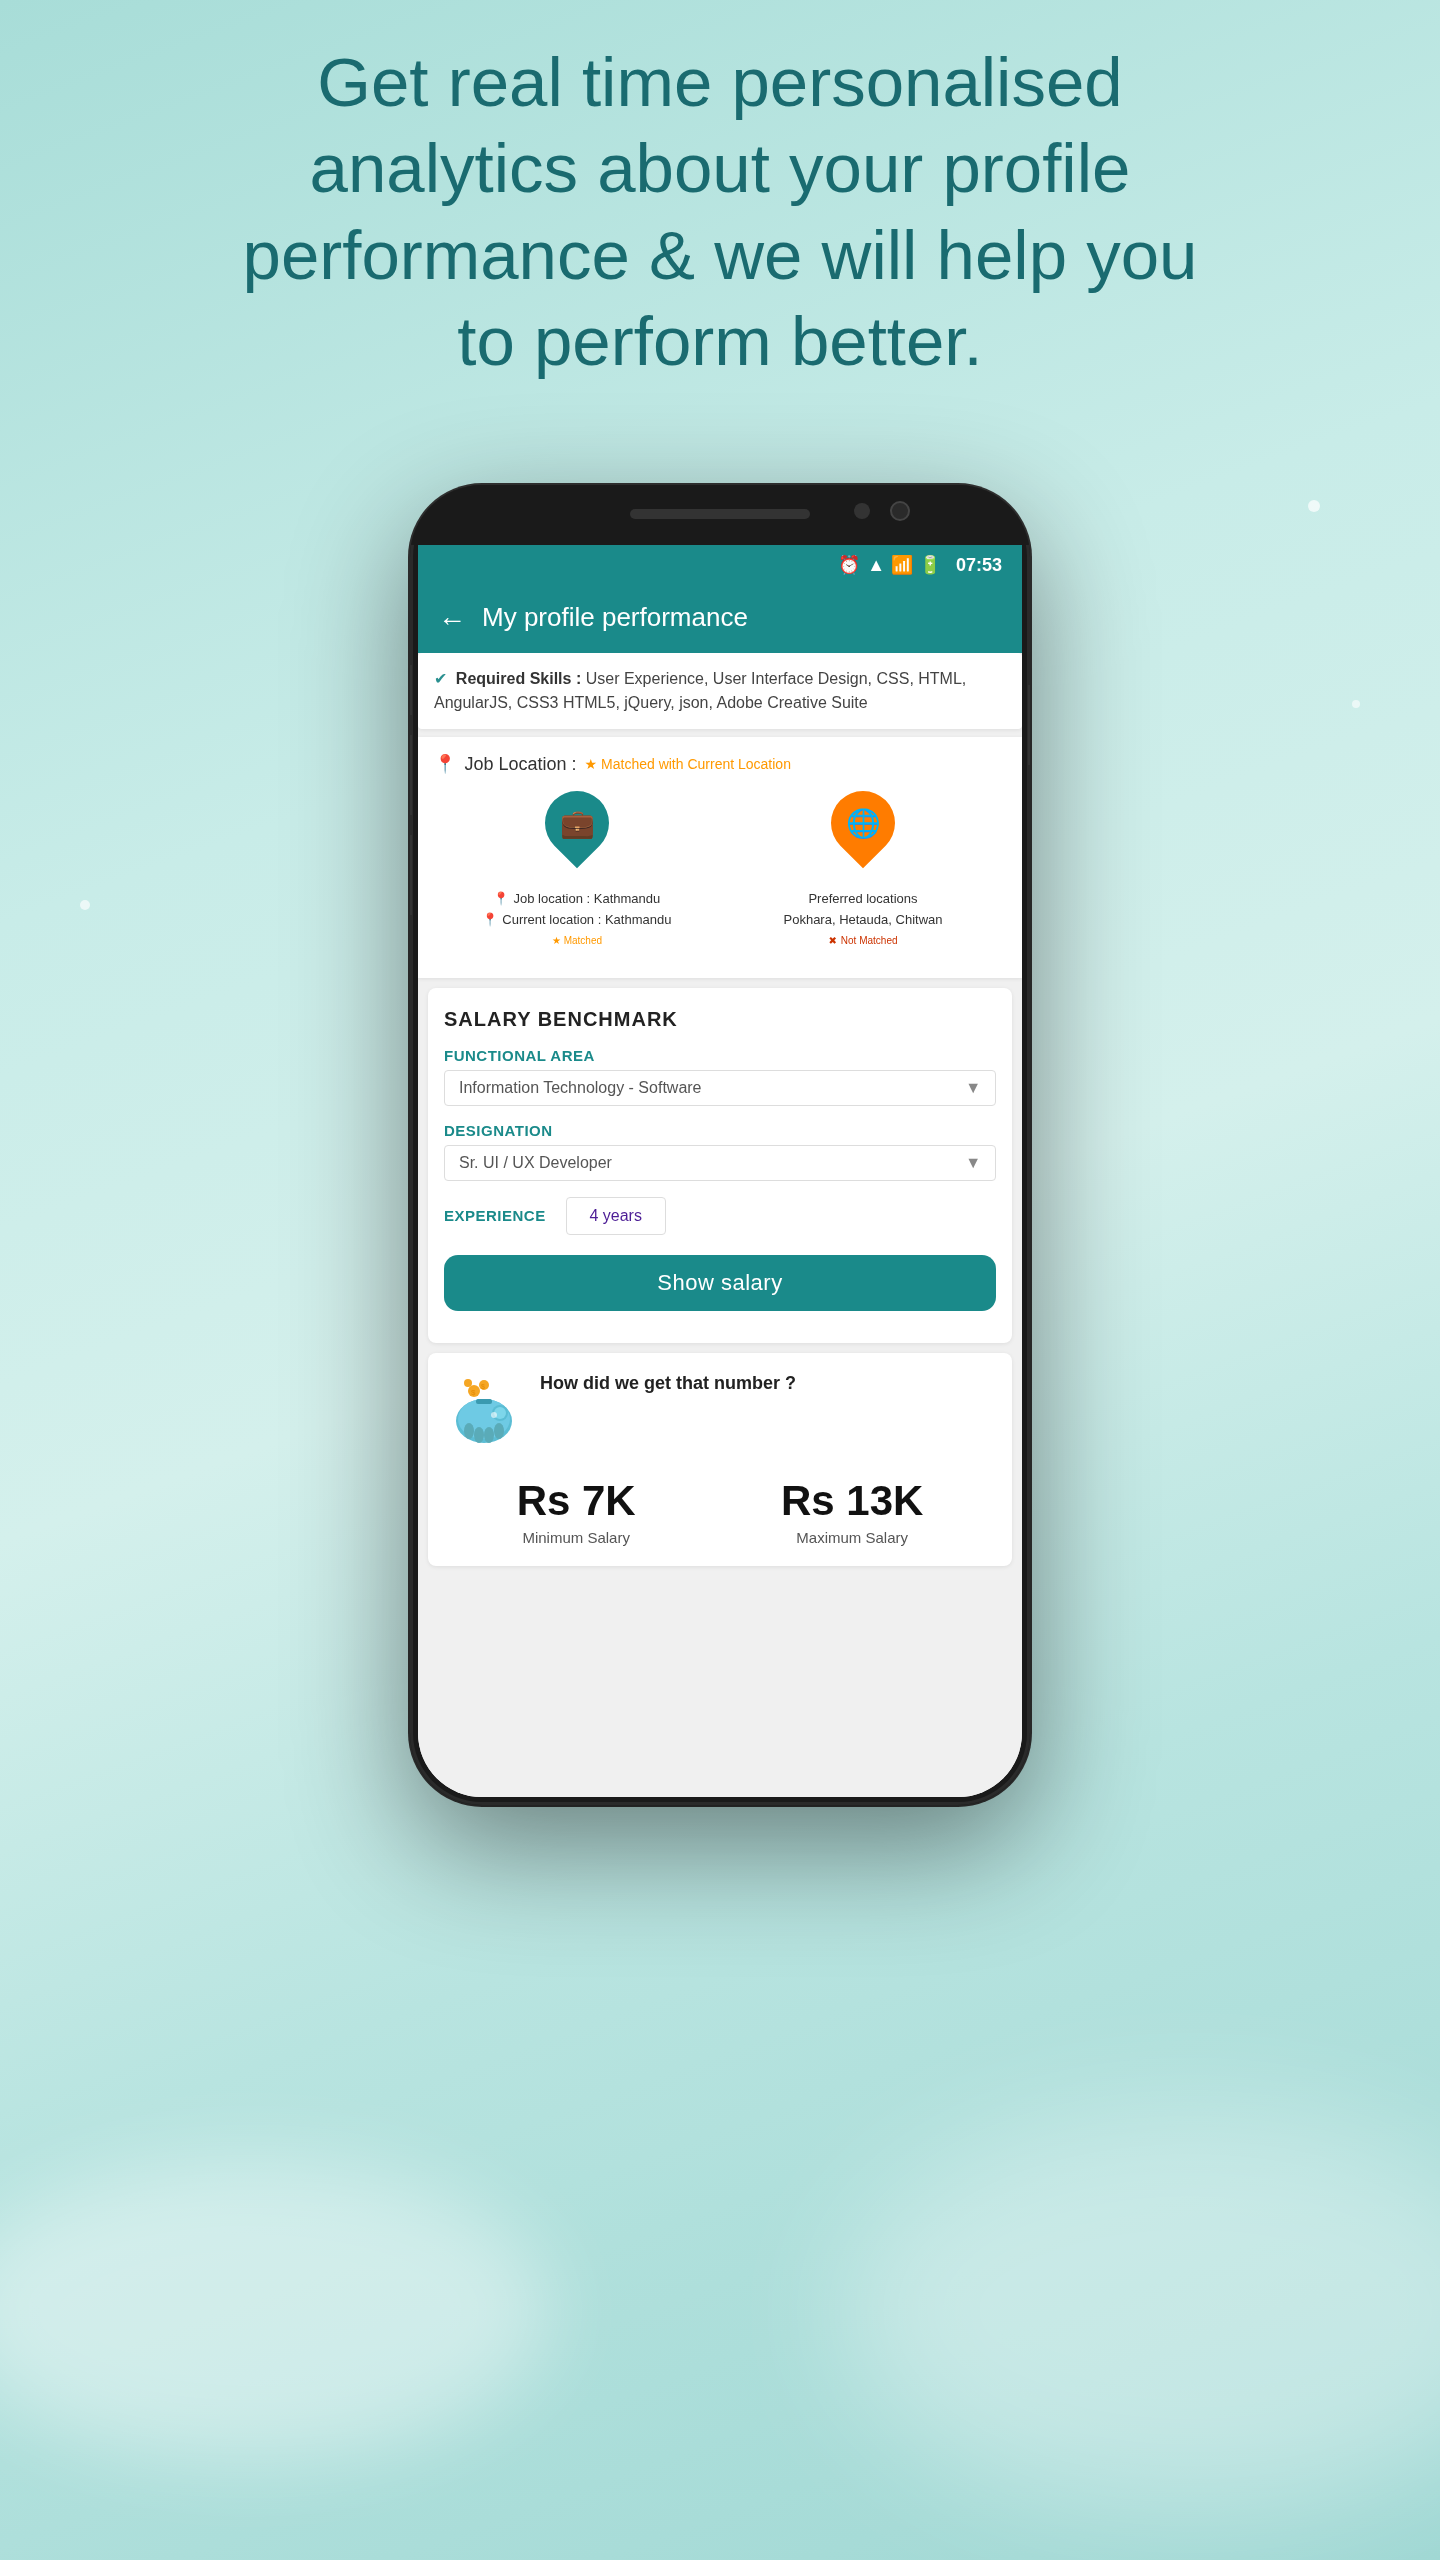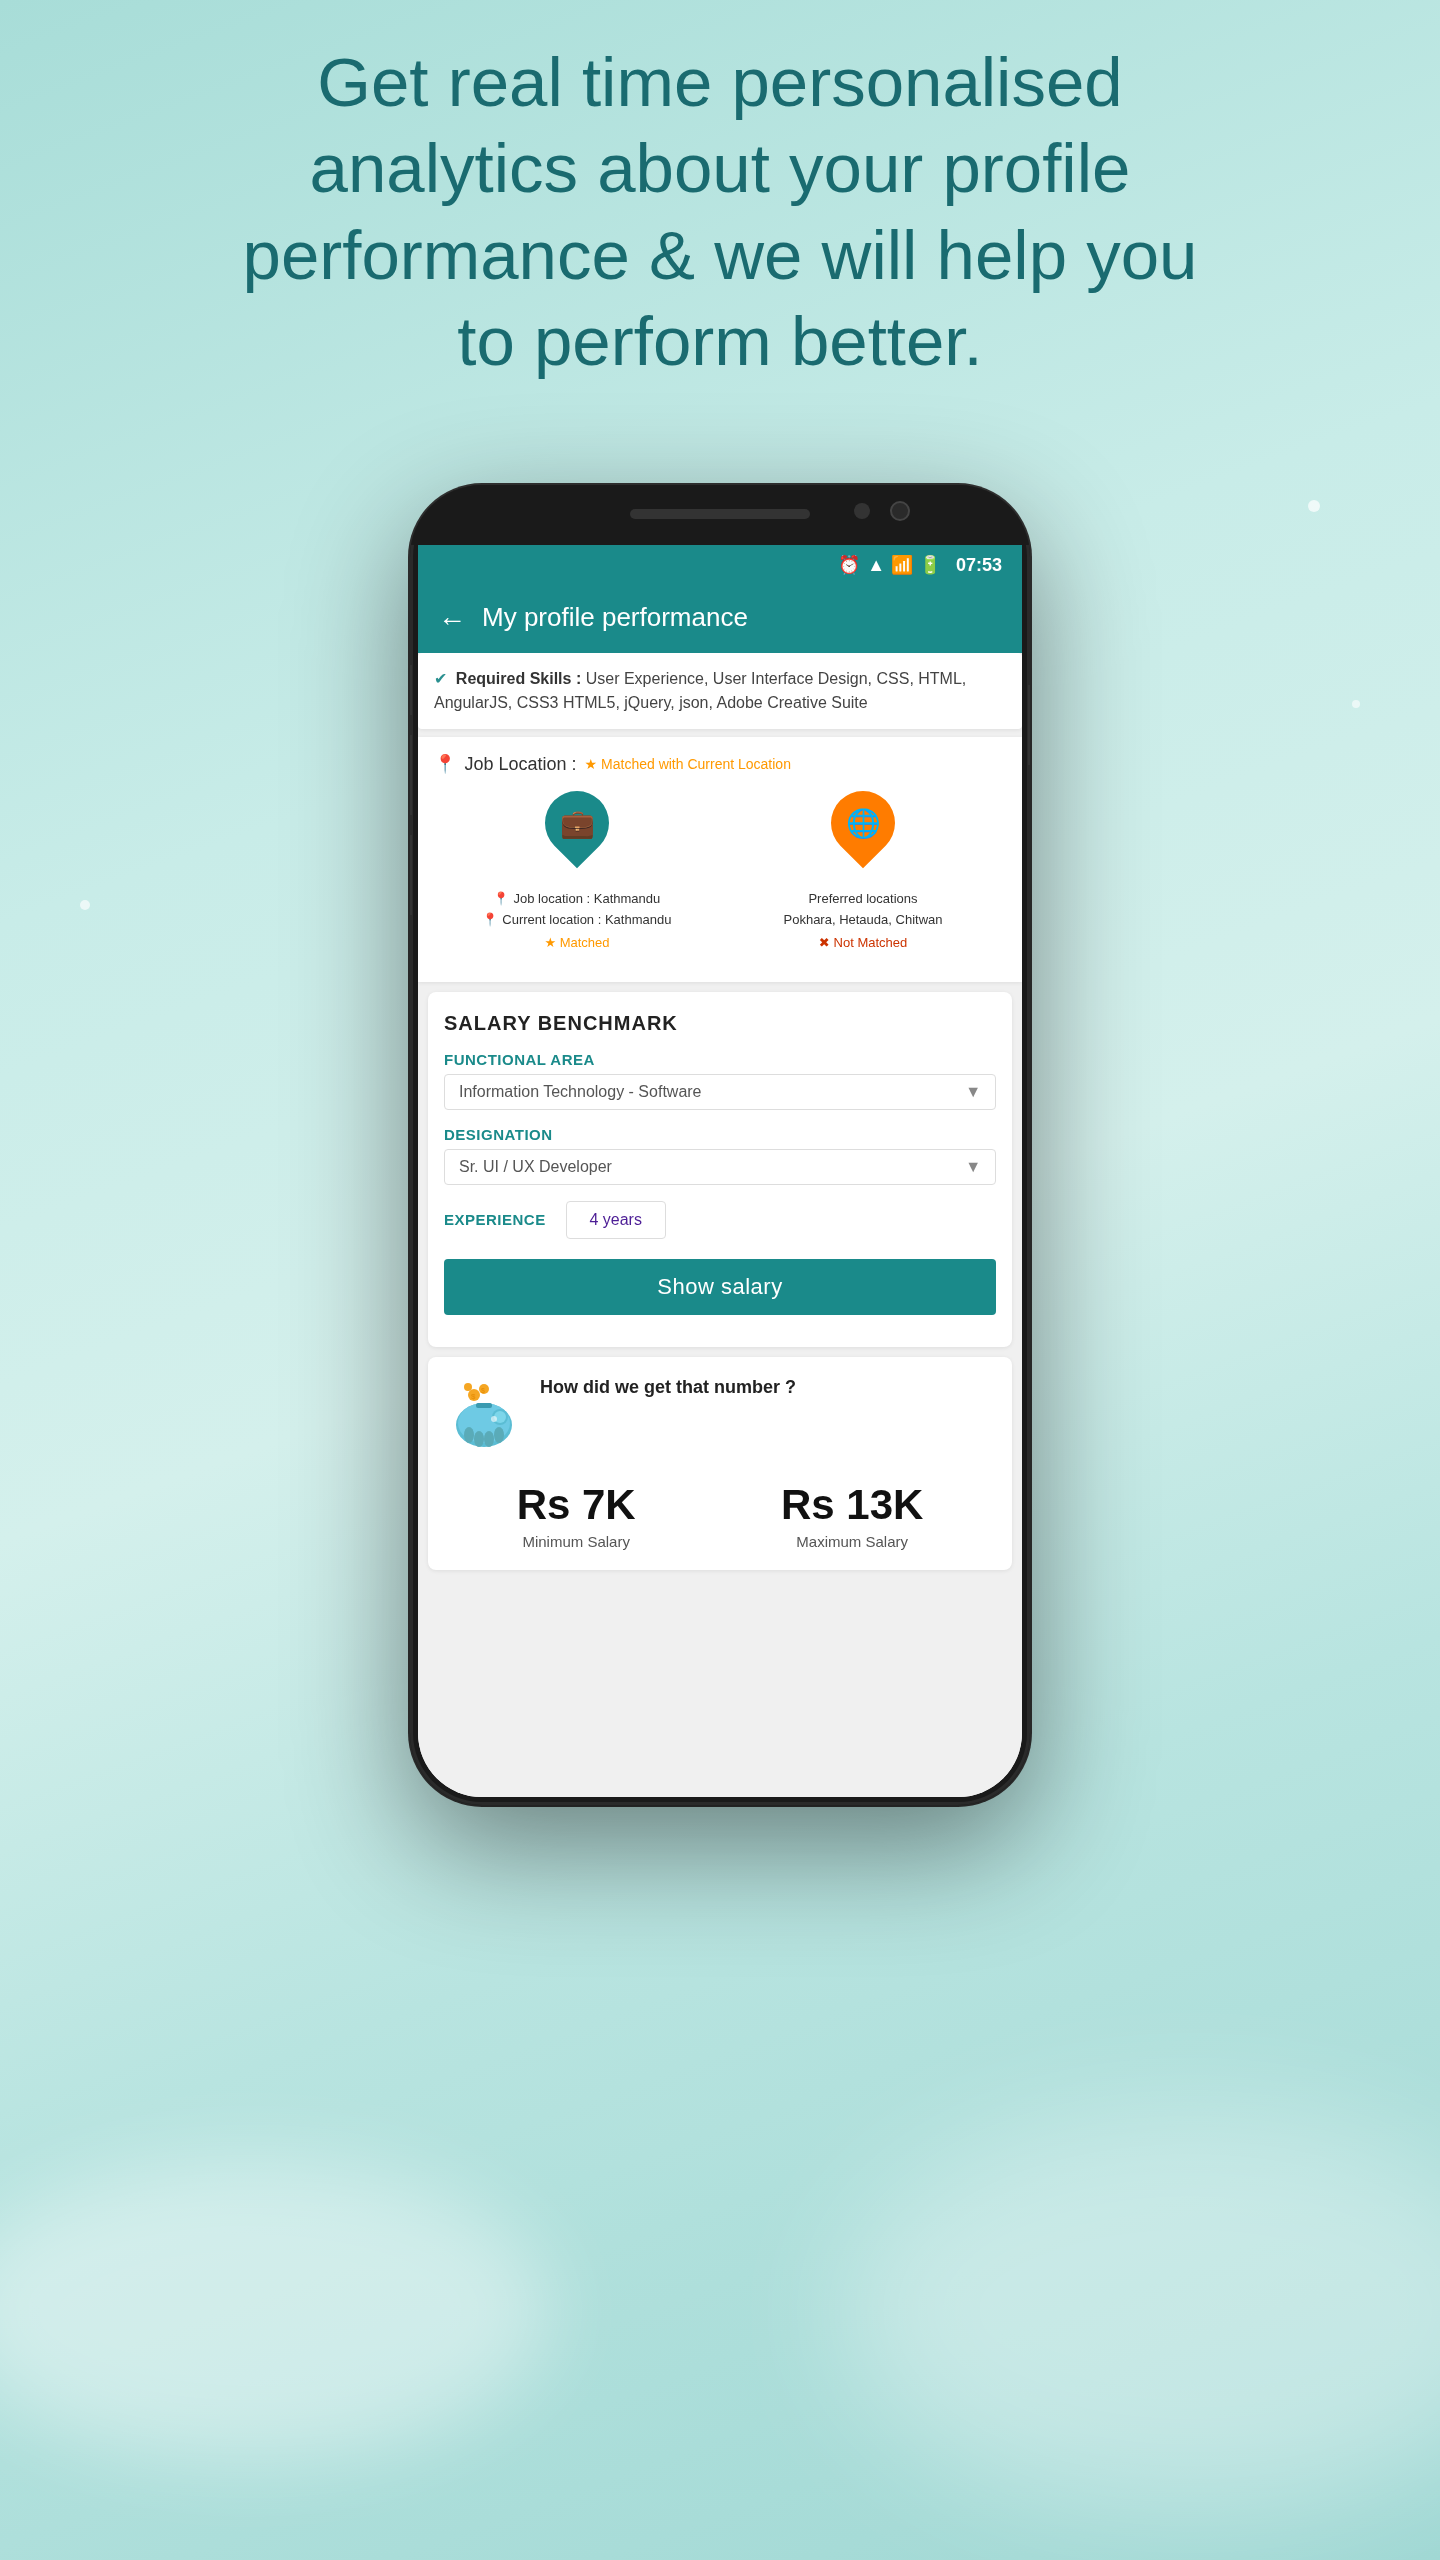--- a/index.html
+++ b/index.html
@@ -290,21 +290,21 @@
 
     .location-text {
       font-size: 13px;
       color: #333;
       text-align: center;
       margin-top: 8px;
       line-height: 1.6;
     }
 
     .match-status {
-      font-size: 13px;
+      font-size: 10px;
       margin-top: 4px;
     }
 
     .match-status.matched {
       color: #ff9900;
     }
 
     .match-status.not-matched {
       color: #cc3300;
       display: flex;
@@ -381,21 +381,21 @@
       color: #4c1d95;
       text-align: center;
     }
 
     .show-salary-btn {
       width: 100%;
       height: 56px;
       background: #1a8a8a;
       color: white;
       border: none;
-      border-radius: 4px;
+      border-radius: 14px;
       font-size: 22px;
       font-weight: 400;
       cursor: pointer;
       letter-spacing: 0.5px;
     }
 
     
     .salary-info-card {
       background: white;
       padding: 20px 16px;

